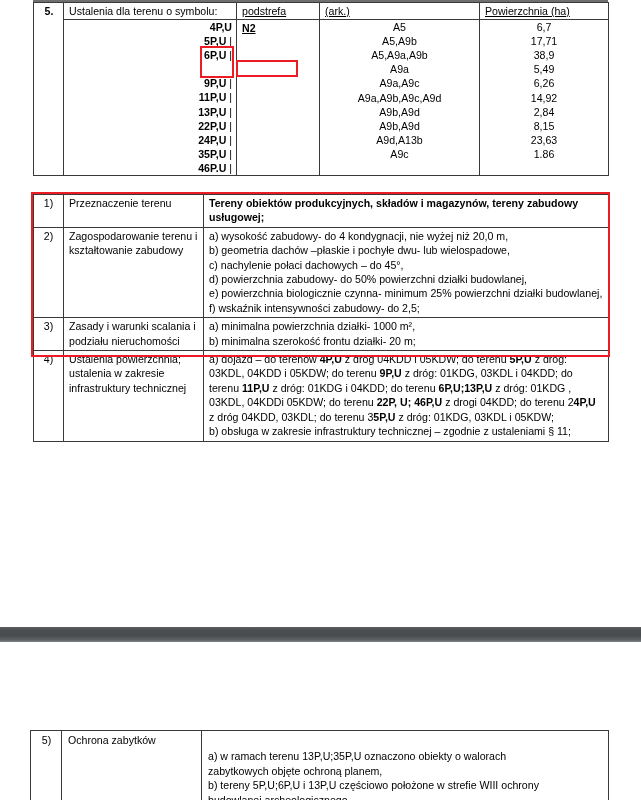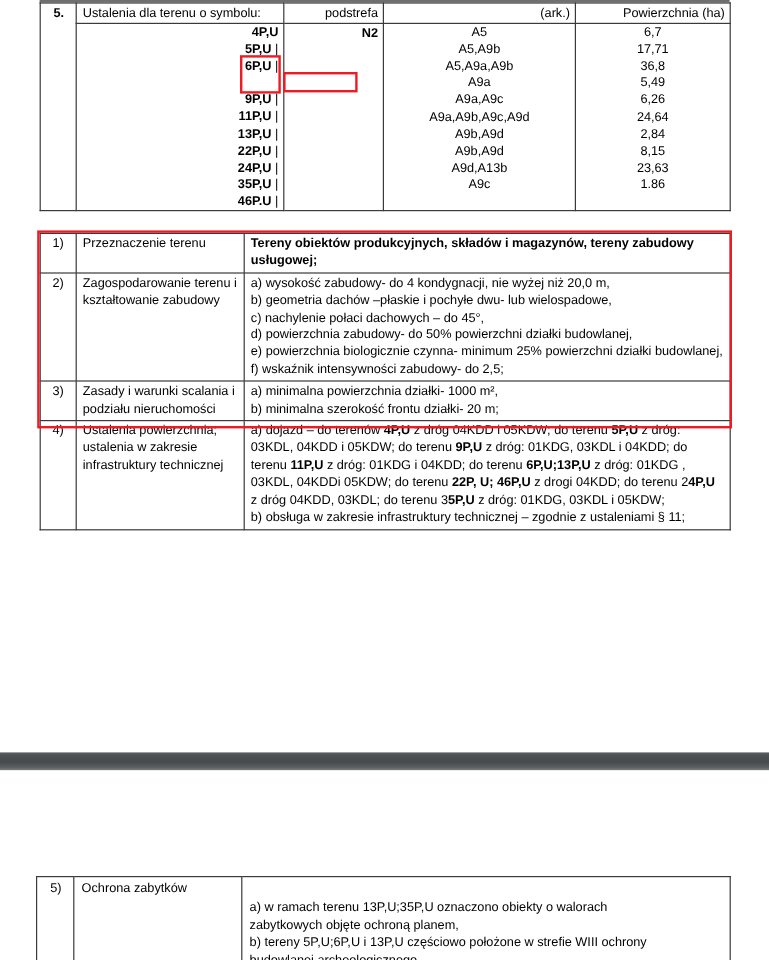--- a/index.html
+++ b/index.html
@@ -52,21 +52,21 @@
   col.c-lbl   { width: 173px; }
   col.c-sub   { width: 83px; }
   col.c-ark   { width: 160px; }
   col.c-pow   { width: 129px; }
 
   .cell-num {
     text-align: center;
     font-weight: bold;
   }
   .hdr-title { font-weight: normal; }
-  .ctr { text-align: right; }
+  .ctr { text-align: left; text-decoration: underline; }
   .nopad { padding: 0 !important; }
 
   
   .sym-stack {
     display: block;
   }
   .sym-stack .sym-row {
     display: block;
     text-align: right;
     font-weight: bold;
@@ -211,21 +211,21 @@
               <span class="sym-row"><span>46P.U</span><span class="sym-bar"> |</span></span>
             </span>
         </td>
         <td class="ctr">
           <span class="b1">N2</span>
         </td>
         <td class="nopad">
           <span id="ark-stack"><span class="val-col">A5</span><span class="val-col">A5,A9b</span><span class="val-col">A5,A9a,A9b</span><span class="val-col">A9a</span><span class="val-col">A9a,A9c</span><span class="val-col">A9a,A9b,A9c,A9d</span><span class="val-col">A9b,A9d</span><span class="val-col">A9b,A9d</span><span class="val-col">A9d,A13b</span><span class="val-col">A9c</span></span>
         </td>
         <td class="nopad">
-          <span id="pow-stack"><span class="val-col">6,7</span><span class="val-col">17,71</span><span class="val-col">36,8</span><span class="val-col">5,49</span><span class="val-col">6,26</span><span class="val-col">24,64</span><span class="val-col">2,84</span><span class="val-col">8,15</span><span class="val-col">23,63</span><span class="val-col">1.86</span></span>
+          <span id="pow-stack"><span class="val-col">6,7</span><span class="val-col">17,71</span><span class="val-col">38,9</span><span class="val-col">5,49</span><span class="val-col">6,26</span><span class="val-col">14,92</span><span class="val-col">2,84</span><span class="val-col">8,15</span><span class="val-col">23,63</span><span class="val-col">1.86</span></span>
         </td>
       </tr>
     </tbody>
   </table>
 
   <table class="tbl2" style="top:194px;">
     <colgroup>
         <col class="d-num">
         <col class="d-lbl">
         <col class="d-txt">

